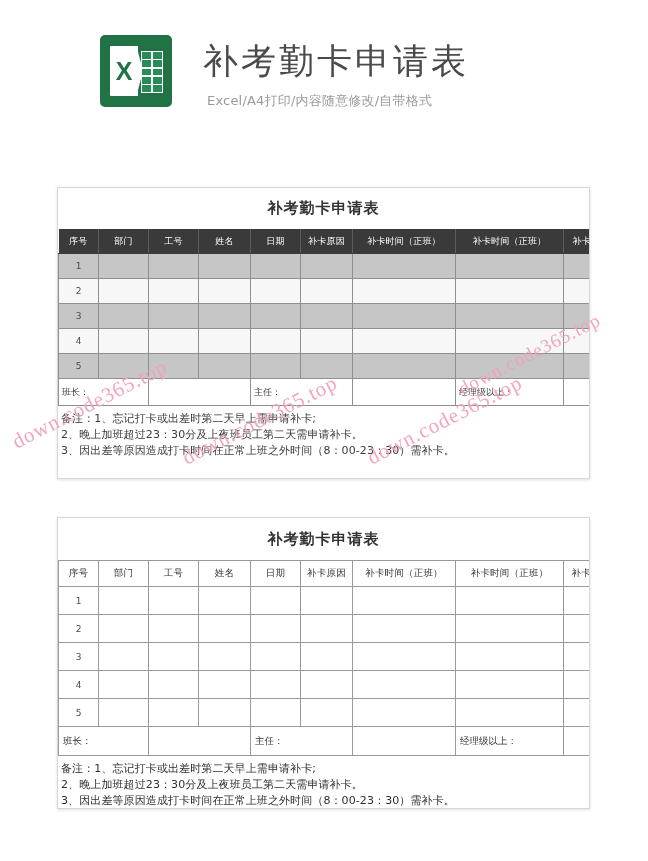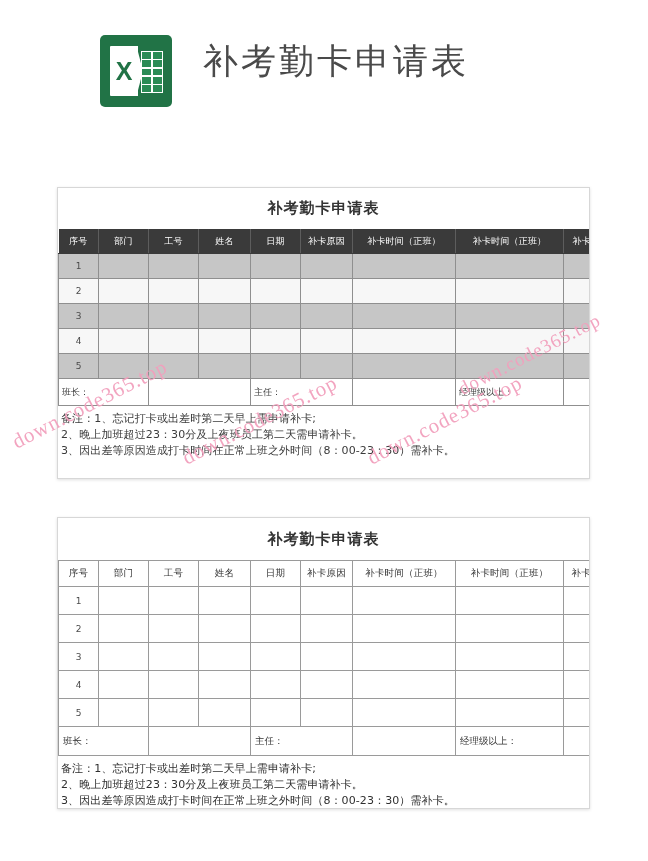--- a/index.html
+++ b/index.html
@@ -239,20 +239,21 @@
         <i class="f"></i>
       <i class="f"></i>
         <i class="f"></i>
       <i class="f"></i>
         <i class="f"></i>
       <i class="f"></i>
         <i class="f"></i>
     </div>
   </div>
   <div class="head-title">补考勤卡申请表</div>
+  <div class="head-sub">Excel/A4打印/内容随意修改/自带格式</div>
 </div>
 
 <div class="sheet" id="sheet-one">
   <div class="sheet-title">补考勤卡申请表</div>
   <table class="grid dark">
     <colgroup>
       <col style="width:40px">
         <col style="width:50px">
         <col style="width:50px">
       <col style="width:52px">

